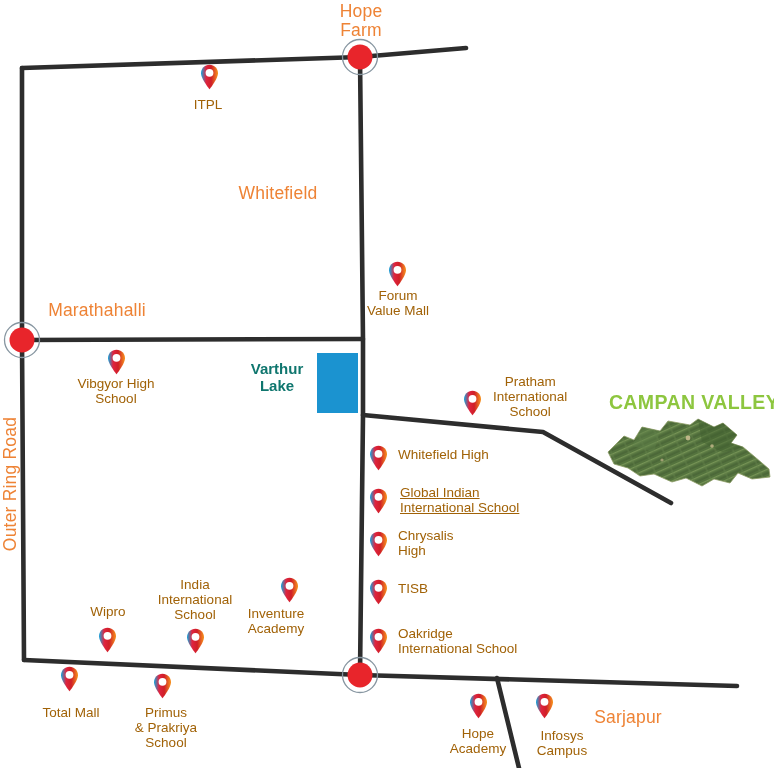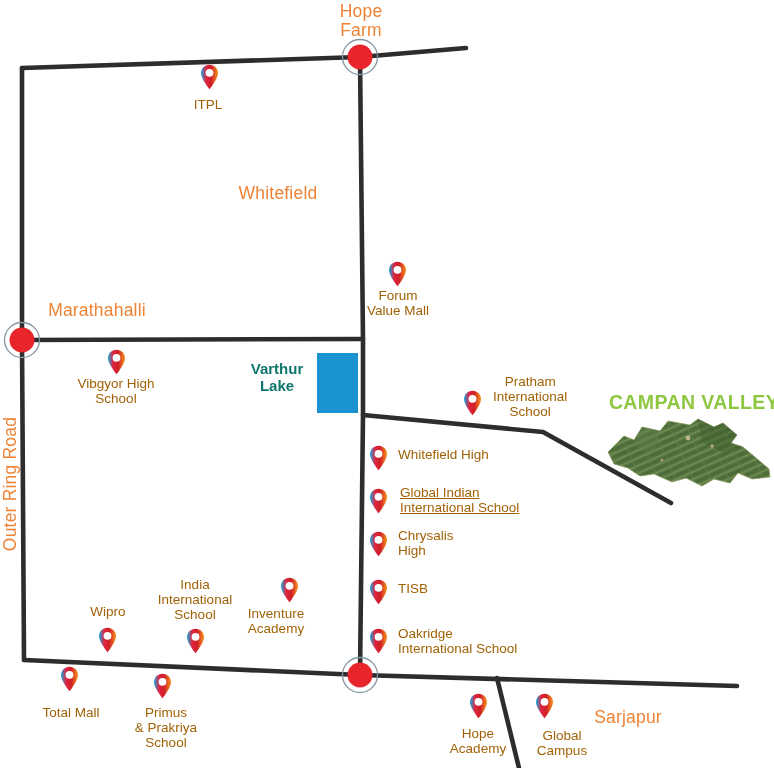--- a/index.html
+++ b/index.html
@@ -154,21 +154,21 @@
       <div class="lbl dark center" style="left: 166px; top: 705px;">
         <span class="ln">Primus</span>
         <span class="ln">&amp; Prakriya</span>
         <span class="ln">School</span>
       </div>
       <div class="lbl dark center" style="left: 478px; top: 726px;">
         <span class="ln">Hope</span>
         <span class="ln">Academy</span>
       </div>
       <div class="lbl dark center" style="left: 562px; top: 728px;">
-        <span class="ln">Global</span>
+        <span class="ln">Infosys</span>
         <span class="ln">Campus</span>
       </div>
     </div>
 
   <div id="pois">
       <div class="pin" style="left: 199.5px; top: 64px;">
   <svg width="19" height="26" viewBox="0 0 19 26">
     <path d="M9.5 0.8 C4.6 0.8 1 4.6 1 9.3 c0 5.6 8.5 16 8.5 16 s8.5 -10.4 8.5 -16 C18 4.6 14.4 0.8 9.5 0.8 Z" fill="url(#pingrad)"></path>
     <circle cx="9.5" cy="8.8" r="3.9" fill="#ffffff"></circle>
   </svg>

